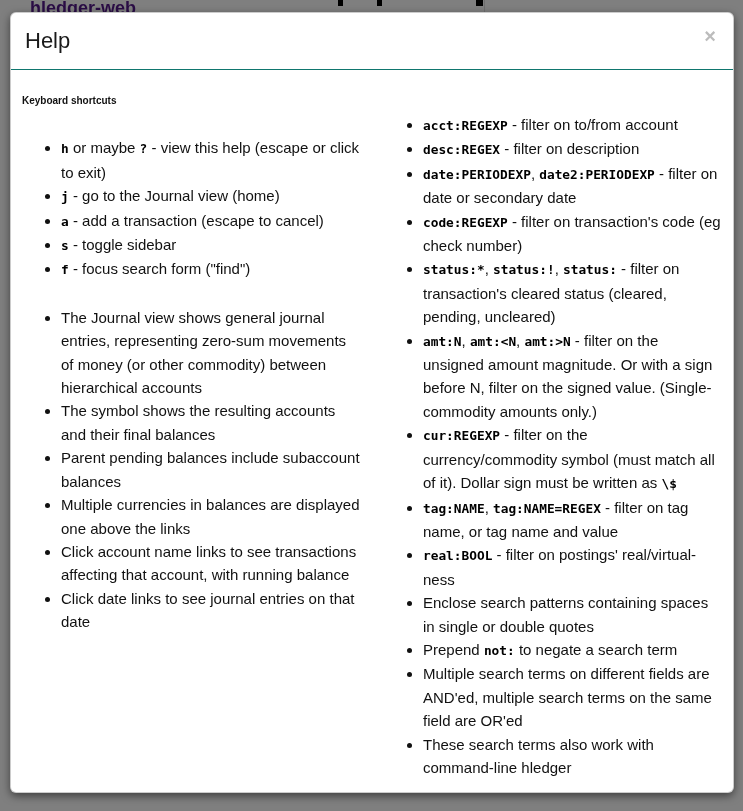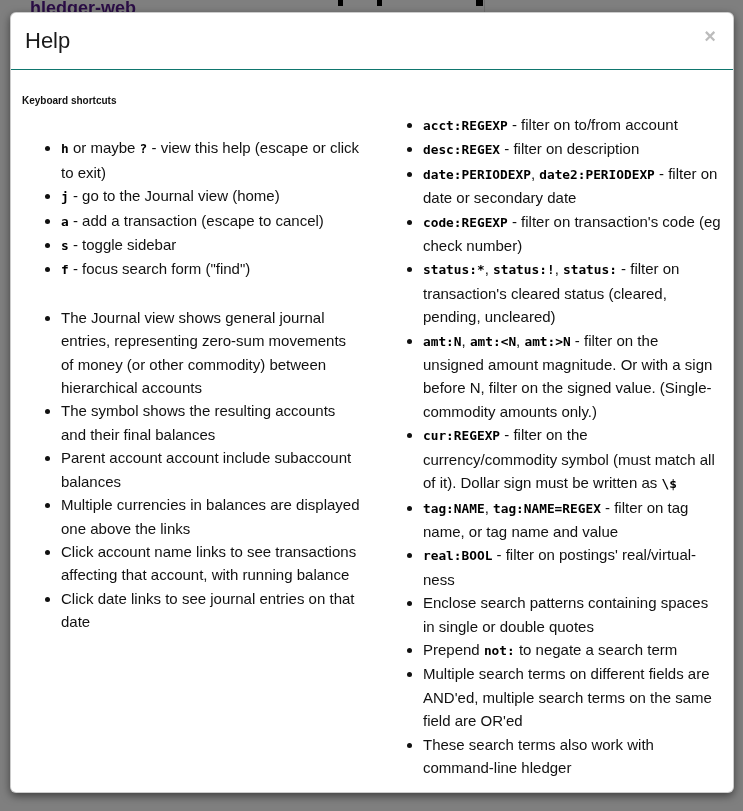--- a/index.html
+++ b/index.html
@@ -70,21 +70,21 @@
         <ul>
           <li><code>h</code> or maybe <code>?</code> - view this help (escape or click to exit)</li>
           <li><code>j</code> - go to the Journal view (home)</li>
           <li><code>a</code> - add a transaction (escape to cancel)</li>
           <li><code>s</code> - toggle sidebar</li>
           <li><code>f</code> - focus search form ("find")</li>
         </ul>
         <ul>
           <li>The Journal view shows general journal entries, representing zero-sum movements of money (or other commodity) between hierarchical accounts</li>
           <li>The symbol shows the resulting accounts and their final balances</li>
-          <li>Parent account account include subaccount balances</li>
+          <li>Parent pending balances include subaccount balances</li>
           <li>Multiple currencies in balances are displayed one above the links</li>
           <li>Click account name links to see transactions affecting that account, with running balance</li>
           <li>Click date links to see journal entries on that date</li>
         </ul>
       </div>
     <div class="col">
         <ul>
           <li><code>acct:REGEXP</code> - filter on to/from account</li>
           <li><code>desc:REGEX</code> - filter on description</li>
           <li><code>date:PERIODEXP</code>, <code>date2:PERIODEXP</code> - filter on date or secondary date</li>

